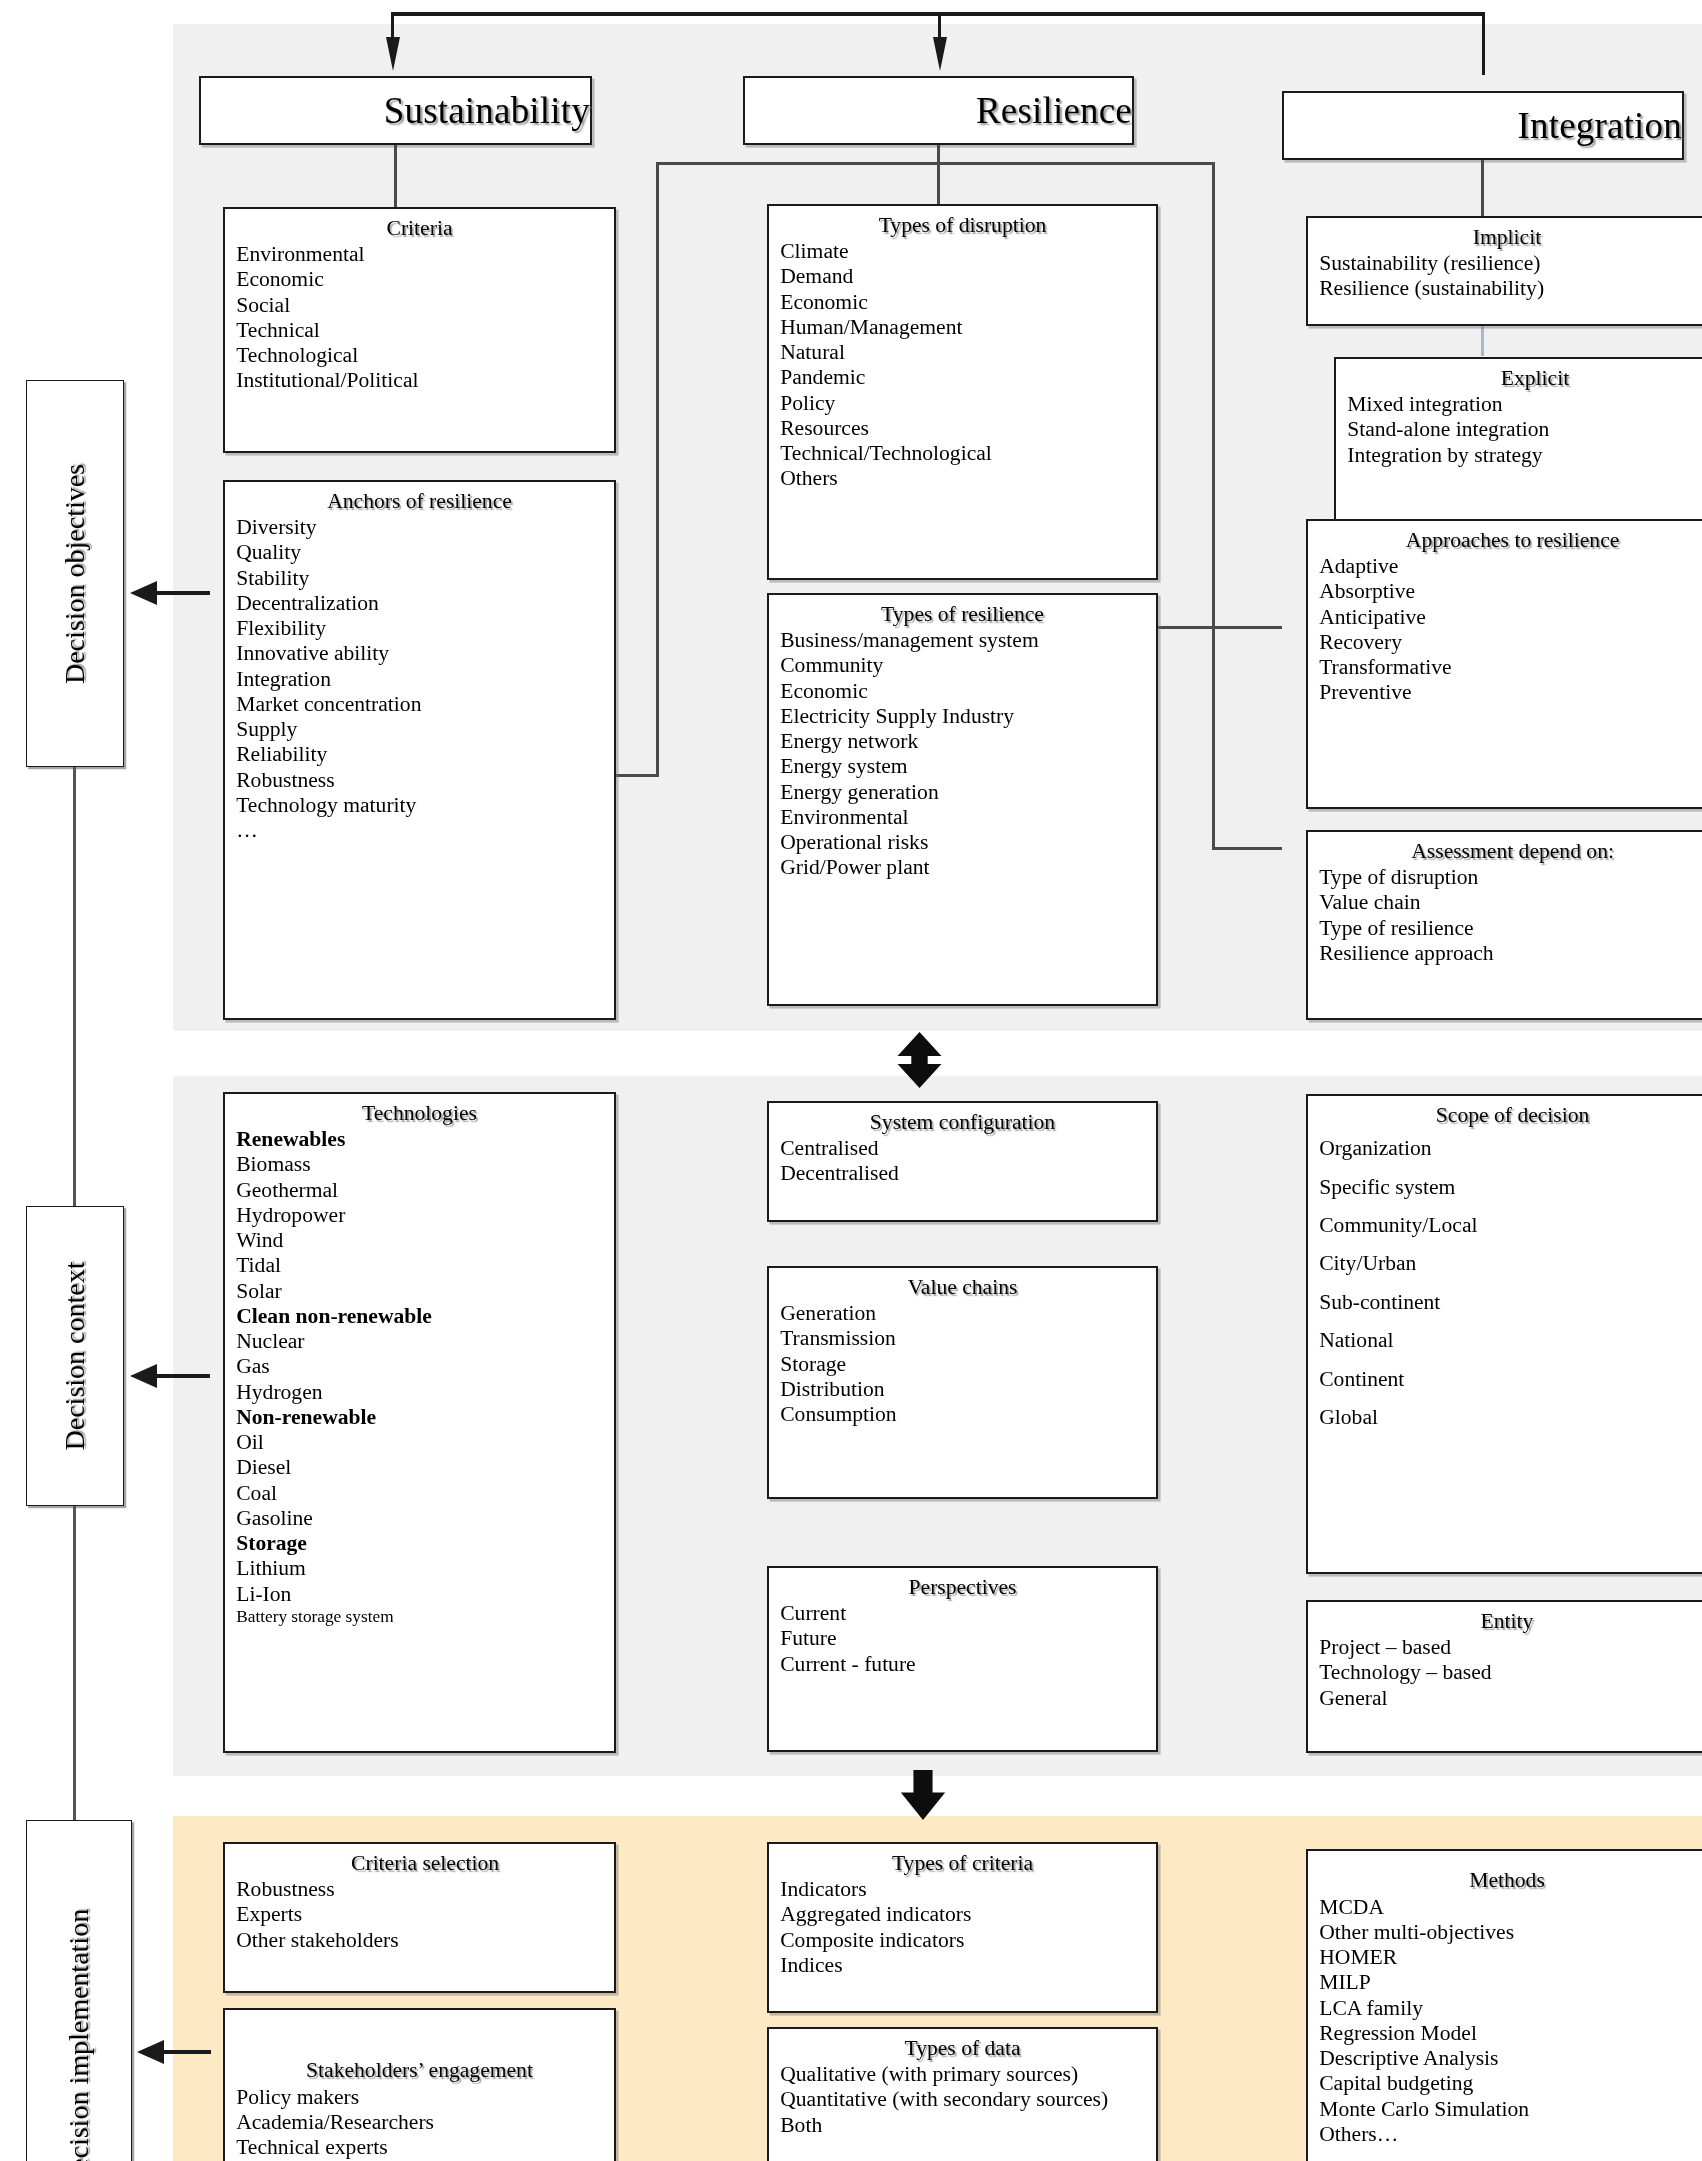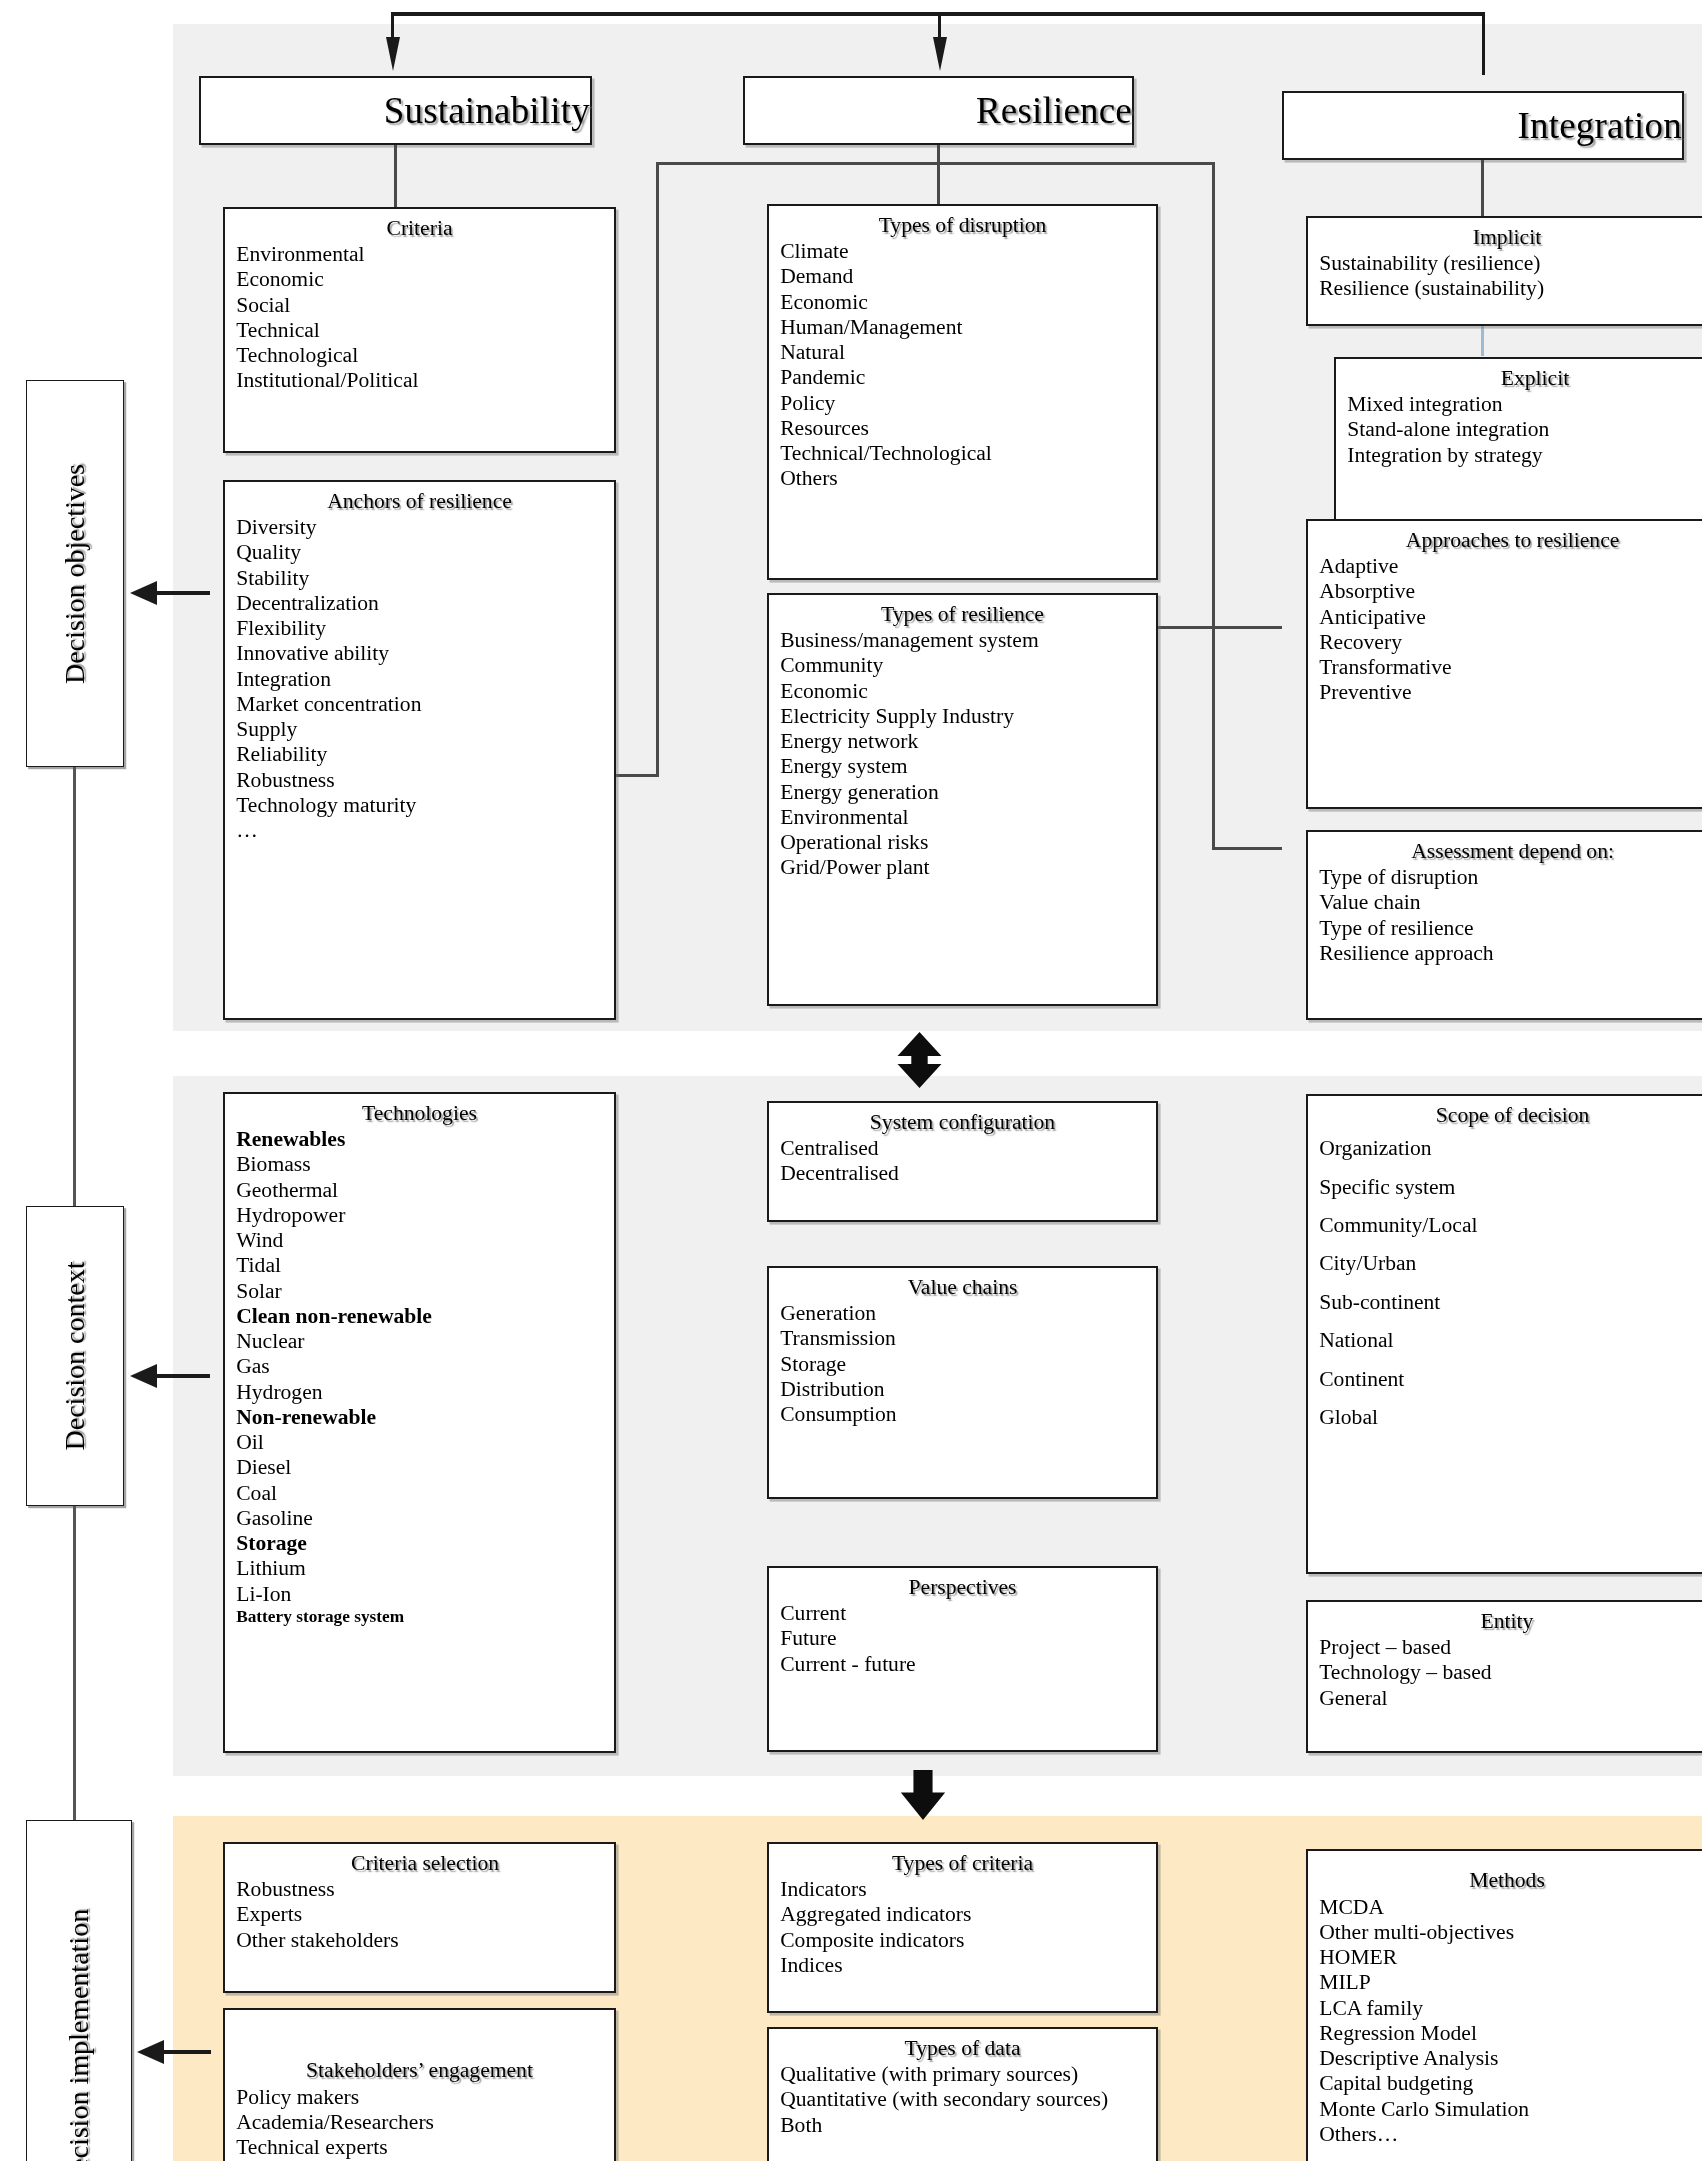--- a/index.html
+++ b/index.html
@@ -29,21 +29,21 @@
   .title-box{display:flex;align-items:center;justify-content:flex-end;}
   .title-box .ttl{font-size:37px;letter-spacing:0.2px;
         text-shadow:2.2px 2.2px 1.7px rgba(130,130,130,.8);}
 
   .card{padding:4.3px 0 6px 0;box-sizing:border-box;margin-left:24px;}
   .card .hd{display:block;text-align:center;font-size:21.6px;line-height:1.22;
         padding:1.7px 0 0.9px 0;text-shadow:1.7px 1.7px 1.3px rgba(130,130,130,.8);}
   .card ul{list-style:none;margin:0;padding:0 0 0 11.2px;}
   .card li{font-size:21.6px;line-height:1.17;white-space:nowrap;}
   .card li.b{font-weight:bold;}
-  .card li.sm{font-size:17.3px;font-weight:bold;}
+  .card li.sm{font-size:17.3px;}
   .card li.wrap{white-space:normal;}
   .card.sp li{line-height:1.78;}
   .card .hd.indent{padding-left:11.2px;}
 
   
   .ln{position:absolute;background:#4a4a4a;}
   .ln.dk{background:#1a1a1a;}
   .ln.blue{background:#9dbbd4;}
   .arrow-lf{position:absolute;width:0;height:0;
       border-top:12px solid transparent;border-bottom:12px solid transparent;

